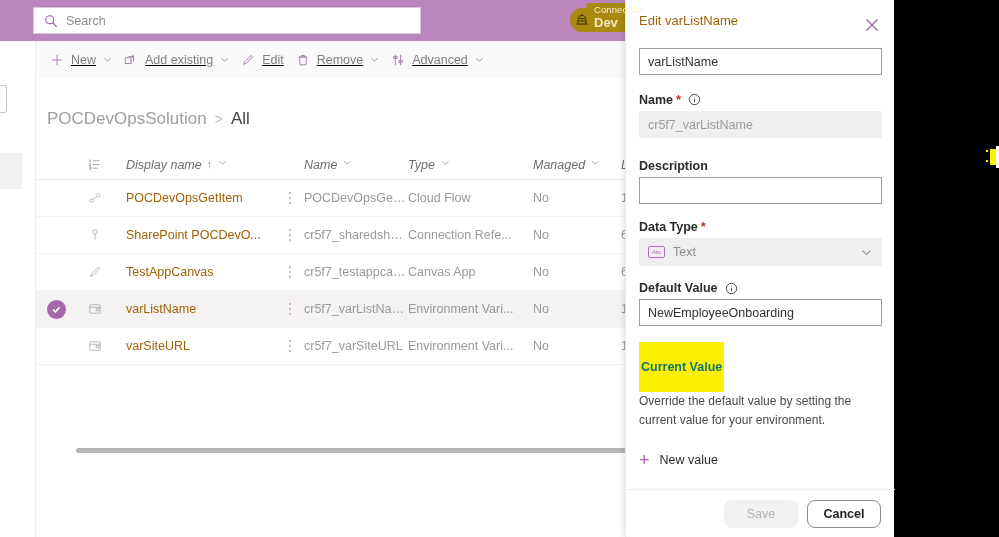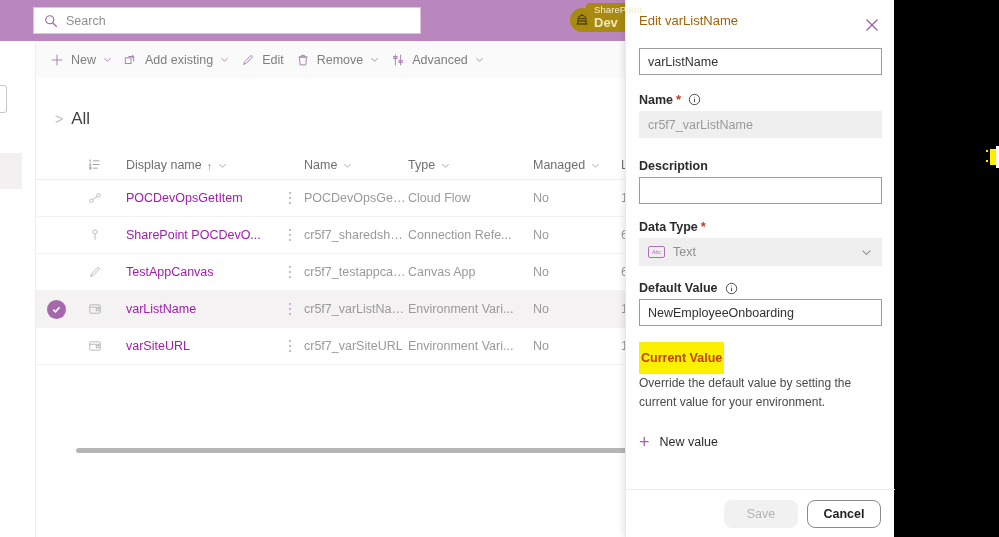--- a/index.html
+++ b/index.html
@@ -92,20 +92,21 @@
 
   
   .cmdbar {
     position: absolute;
     left: 36px; top: 41px;
     width: 858px; height: 37px;
     background: #fafafa;
     display: flex;
     align-items: flex-end;
     padding-left: 8px;
+    text-decoration: underline;
   }
   .cmd-item {
     display: flex;
     align-items: center;
     height: 37px;
     padding: 0 6px;
     color: #8a8a8a;
     font-size: 12.5px;
     cursor: default;
   }
@@ -184,21 +185,22 @@
     display: flex;
     align-items: center;
     height: 30px;
     border-bottom: 1px solid #ececec;
     padding-left: 40px;
   }
   .th {
     font-size: 12.5px;
     color: #6f6f6f;
     display: flex;
-    align-items: flex-end;
+    align-items: flex-start;
+    font-style: italic;
   }
   .th .cv { margin-left: 6px; color: #aaaaaa; font-size: 9px; }
   .th .sortarrow { margin-left: 5px; color: #7f7f7f; font-size: 11px; }
 
   .col-gutter { width: 12px; flex: 0 0 12px; }
   .col-icon   { width: 38px; flex: 0 0 38px; }
   .col-disp   { width: 150px; flex: 0 0 150px; }
   .col-dots   { width: 28px; flex: 0 0 28px; }
   .col-name   { width: 104px; flex: 0 0 104px; }
   .col-type   { width: 125px; flex: 0 0 125px; }
@@ -209,21 +211,21 @@
     display: flex;
     align-items: center;
     height: 37px;
     border-bottom: 1px solid #f3f3f3;
     padding-left: 40px;
     position: relative;
   }
   .tr.selected { background: #f4f2f2; }
   .td {
     font-size: 12.5px;
-    color: #a21caf;
+    color: #a16207;
     white-space: nowrap;
     overflow: hidden;
     text-overflow: ellipsis;
   }
   .td.muted { color: #9a9a9a; }
   .row-check {
     position: absolute;
     left: 11px; top: 9px;
     width: 19px; height: 19px;
     border-radius: 50%;
@@ -356,22 +358,22 @@
     position: absolute;
     right: 9px; top: 8px;
     color: #8a8a8a;
   }
 
   .hl-label {
     display: inline-block;
     background: #fbf000;
     font-size: 12.5px;
     font-weight: bold;
-    color: #c2410c;
-    padding: 9px 2px;
+    color: #0f766e;
+    padding: 18px 2px;
   }
   .helptext {
     font-size: 12px;
     color: #4a4a4a;
     line-height: 1.55;
     width: 243px;
   }
   .newvalue {
     margin-top: 22px;
     display: flex;
@@ -468,21 +470,21 @@
       <div class="env-highlight2"></div>
       <span class="env-icon">
         <svg viewBox="0 0 16 16" fill="none" stroke="currentColor" stroke-width="1.2">
           <path d="M2.5 13h11"></path>
           <path d="M4 13V8.5c0-2.2 1.8-4 4-4s4 1.8 4 4V13"></path>
           <line x1="4.4" y1="10" x2="11.6" y2="10"></line>
           <line x1="5.2" y1="7.6" x2="10.8" y2="7.6"></line>
           <line x1="8" y1="3" x2="8" y2="4.5"></line>
         </svg>
       </span>
-      <span class="env-label">SharePoint</span>
+      <span class="env-label">Connection</span>
       <span class="env-value">Dev</span>
     </div>
 
     <div class="left-rail">
       <div class="rail-stub"></div>
       <div class="rail-sel"></div>
     </div>
 
     <div class="cmdbar">
 
@@ -556,20 +558,21 @@
           <svg width="9" height="9" viewBox="0 0 10 10" fill="none" stroke="currentColor" stroke-width="1.1">
             <polyline points="1.5,3.5 5,7 8.5,3.5"></polyline>
           </svg>
         </span>
       </div>
     </div>
 
     <div class="content">
 
       <div class="breadcrumb">
+        <span class="bc-root">POCDevOpsSolution</span>
         <span class="bc-sep">&gt;</span>
         <span class="bc-leaf">All</span>
       </div>
 
       <div class="tbl">
 
         <div class="thead">
           <div class="col-gutter"></div>
           <div class="col-icon th">
             <svg width="13" height="13" viewBox="0 0 16 16" fill="none" stroke="#9a9a9a" stroke-width="1.1">

